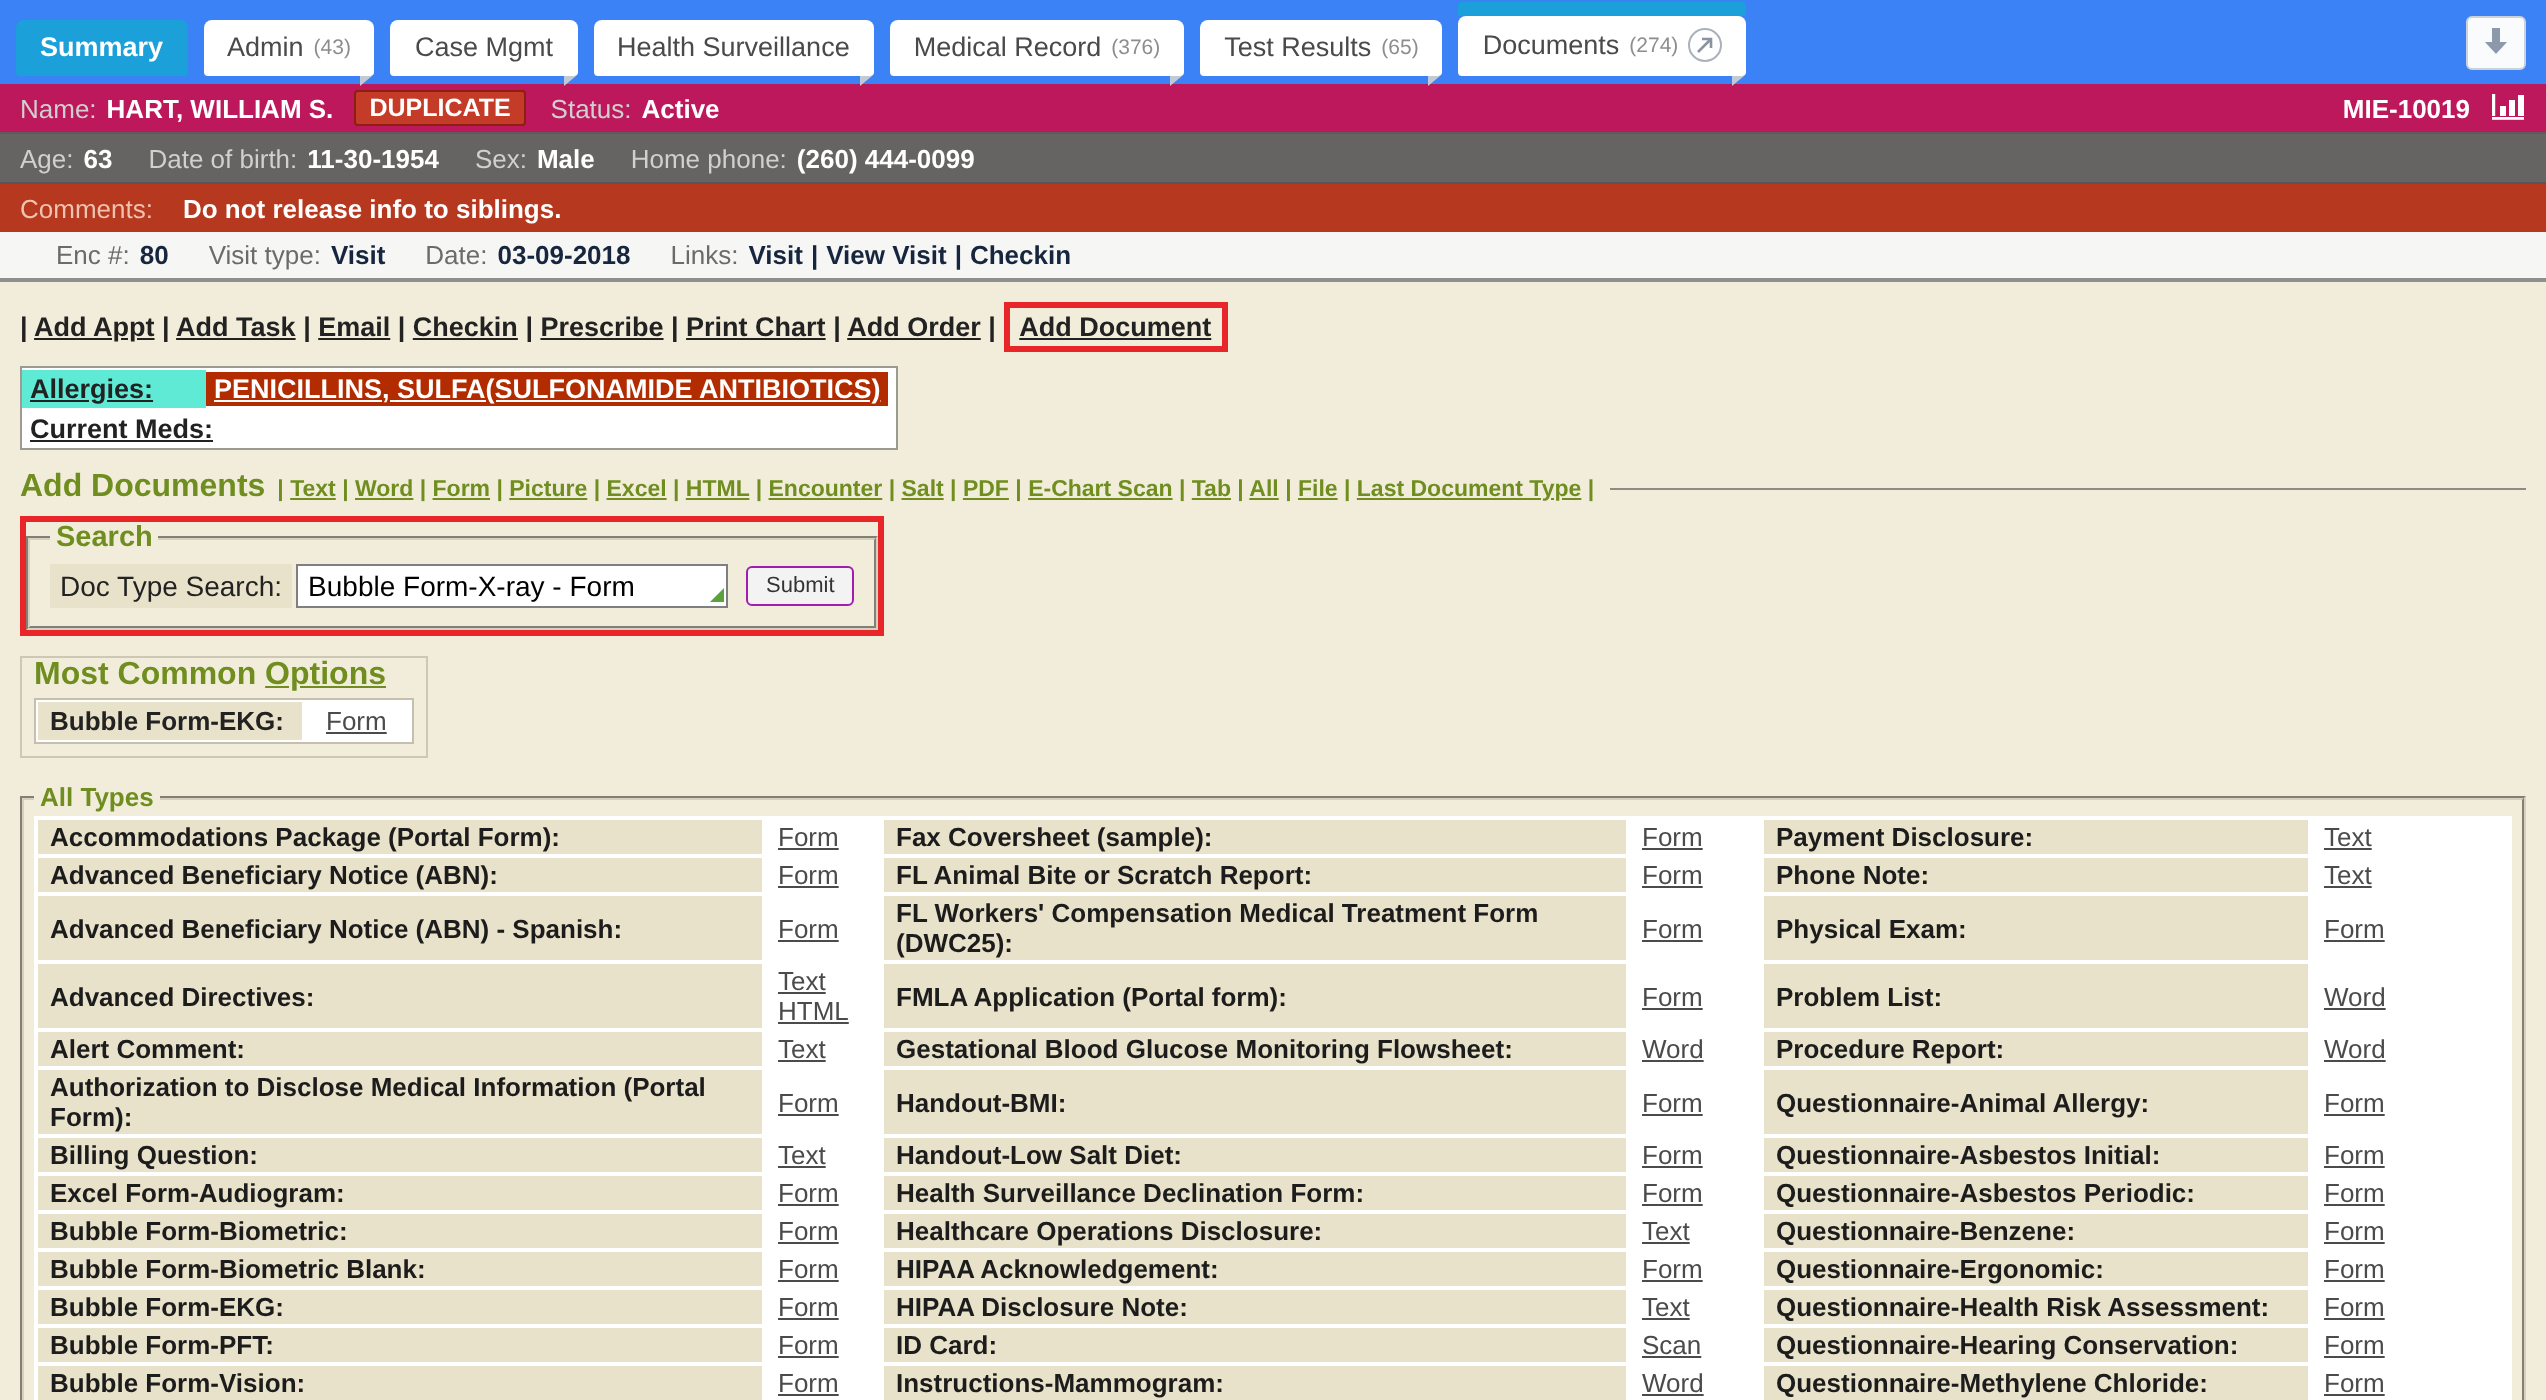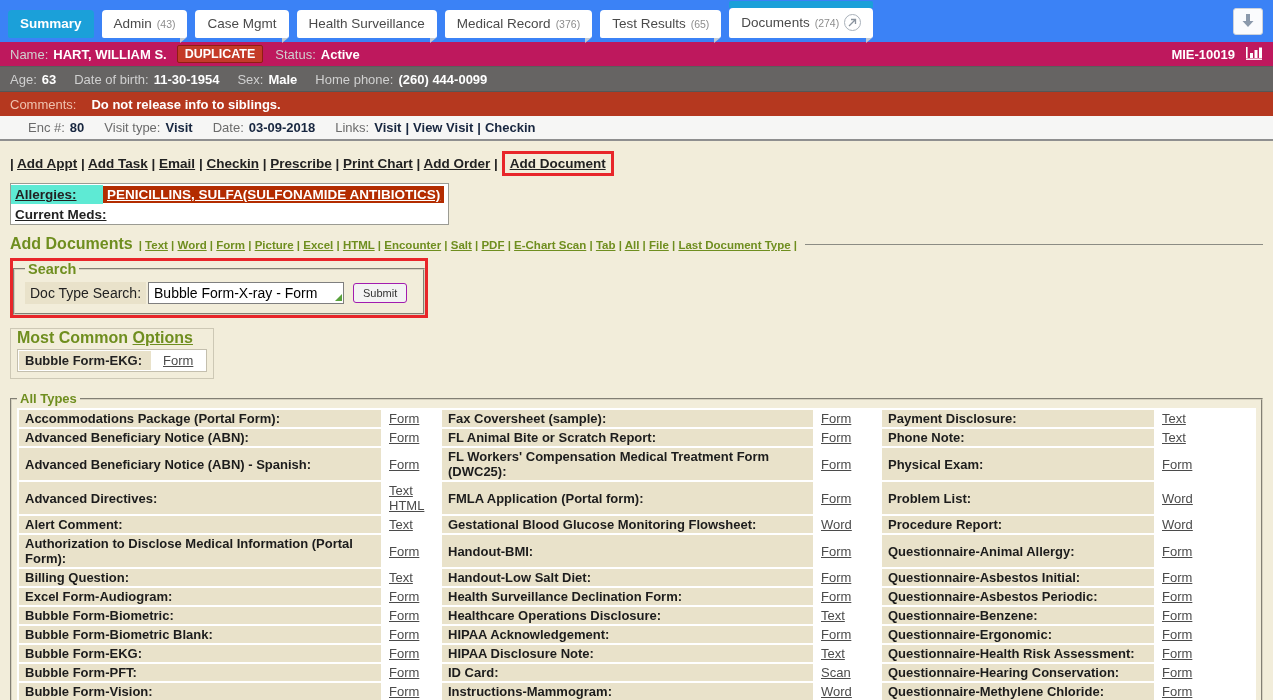--- a/index.html
+++ b/index.html
@@ -96,21 +96,21 @@
   .adddocs-line .divider { flex:1; border-top:1px solid #8c8c84; margin-left:8px; align-self:center; }
   
   fieldset { border:2px groove #d6d1bf; margin:0; padding:2px 10px 9px; }
   legend { color:#6f8e1f; font-weight:bold; font-size:14.5px; padding:0 3px; }
   .annot-search { border:3px solid #e8262a; display:inline-block; margin-top:5px; }
   .search-fs { min-width:412px; }
   .search-row { display:flex; align-items:center; margin-top:3px; }
   .search-lbl { background:#e9e2ca; padding:3px 5px; font-size:14px; color:#222; }
   .search-input-wrap { position:relative; margin-left:2px; }
   .search-input-wrap input {
-    width:196px; height:22px; border:1px solid #7f7f7f; font-size:14px;
+    width:216px; height:22px; border:1px solid #7f7f7f; font-size:14px;
     font-family:"Liberation Sans", sans-serif; padding:1px 5px; background:#fff;
   }
   .search-input-wrap::after {
     content:""; position:absolute; right:2px; bottom:3px; width:0; height:0;
     border-bottom:7px solid #59a23c; border-left:7px solid transparent;
   }
   .submit-btn {
     margin-left:9px; font-size:11px; padding:3px 9px; background:#f3f3f3;
     border:1px solid #a21caf; border-radius:3px; cursor:pointer;
     font-family:"Liberation Sans", sans-serif; color:#333;

